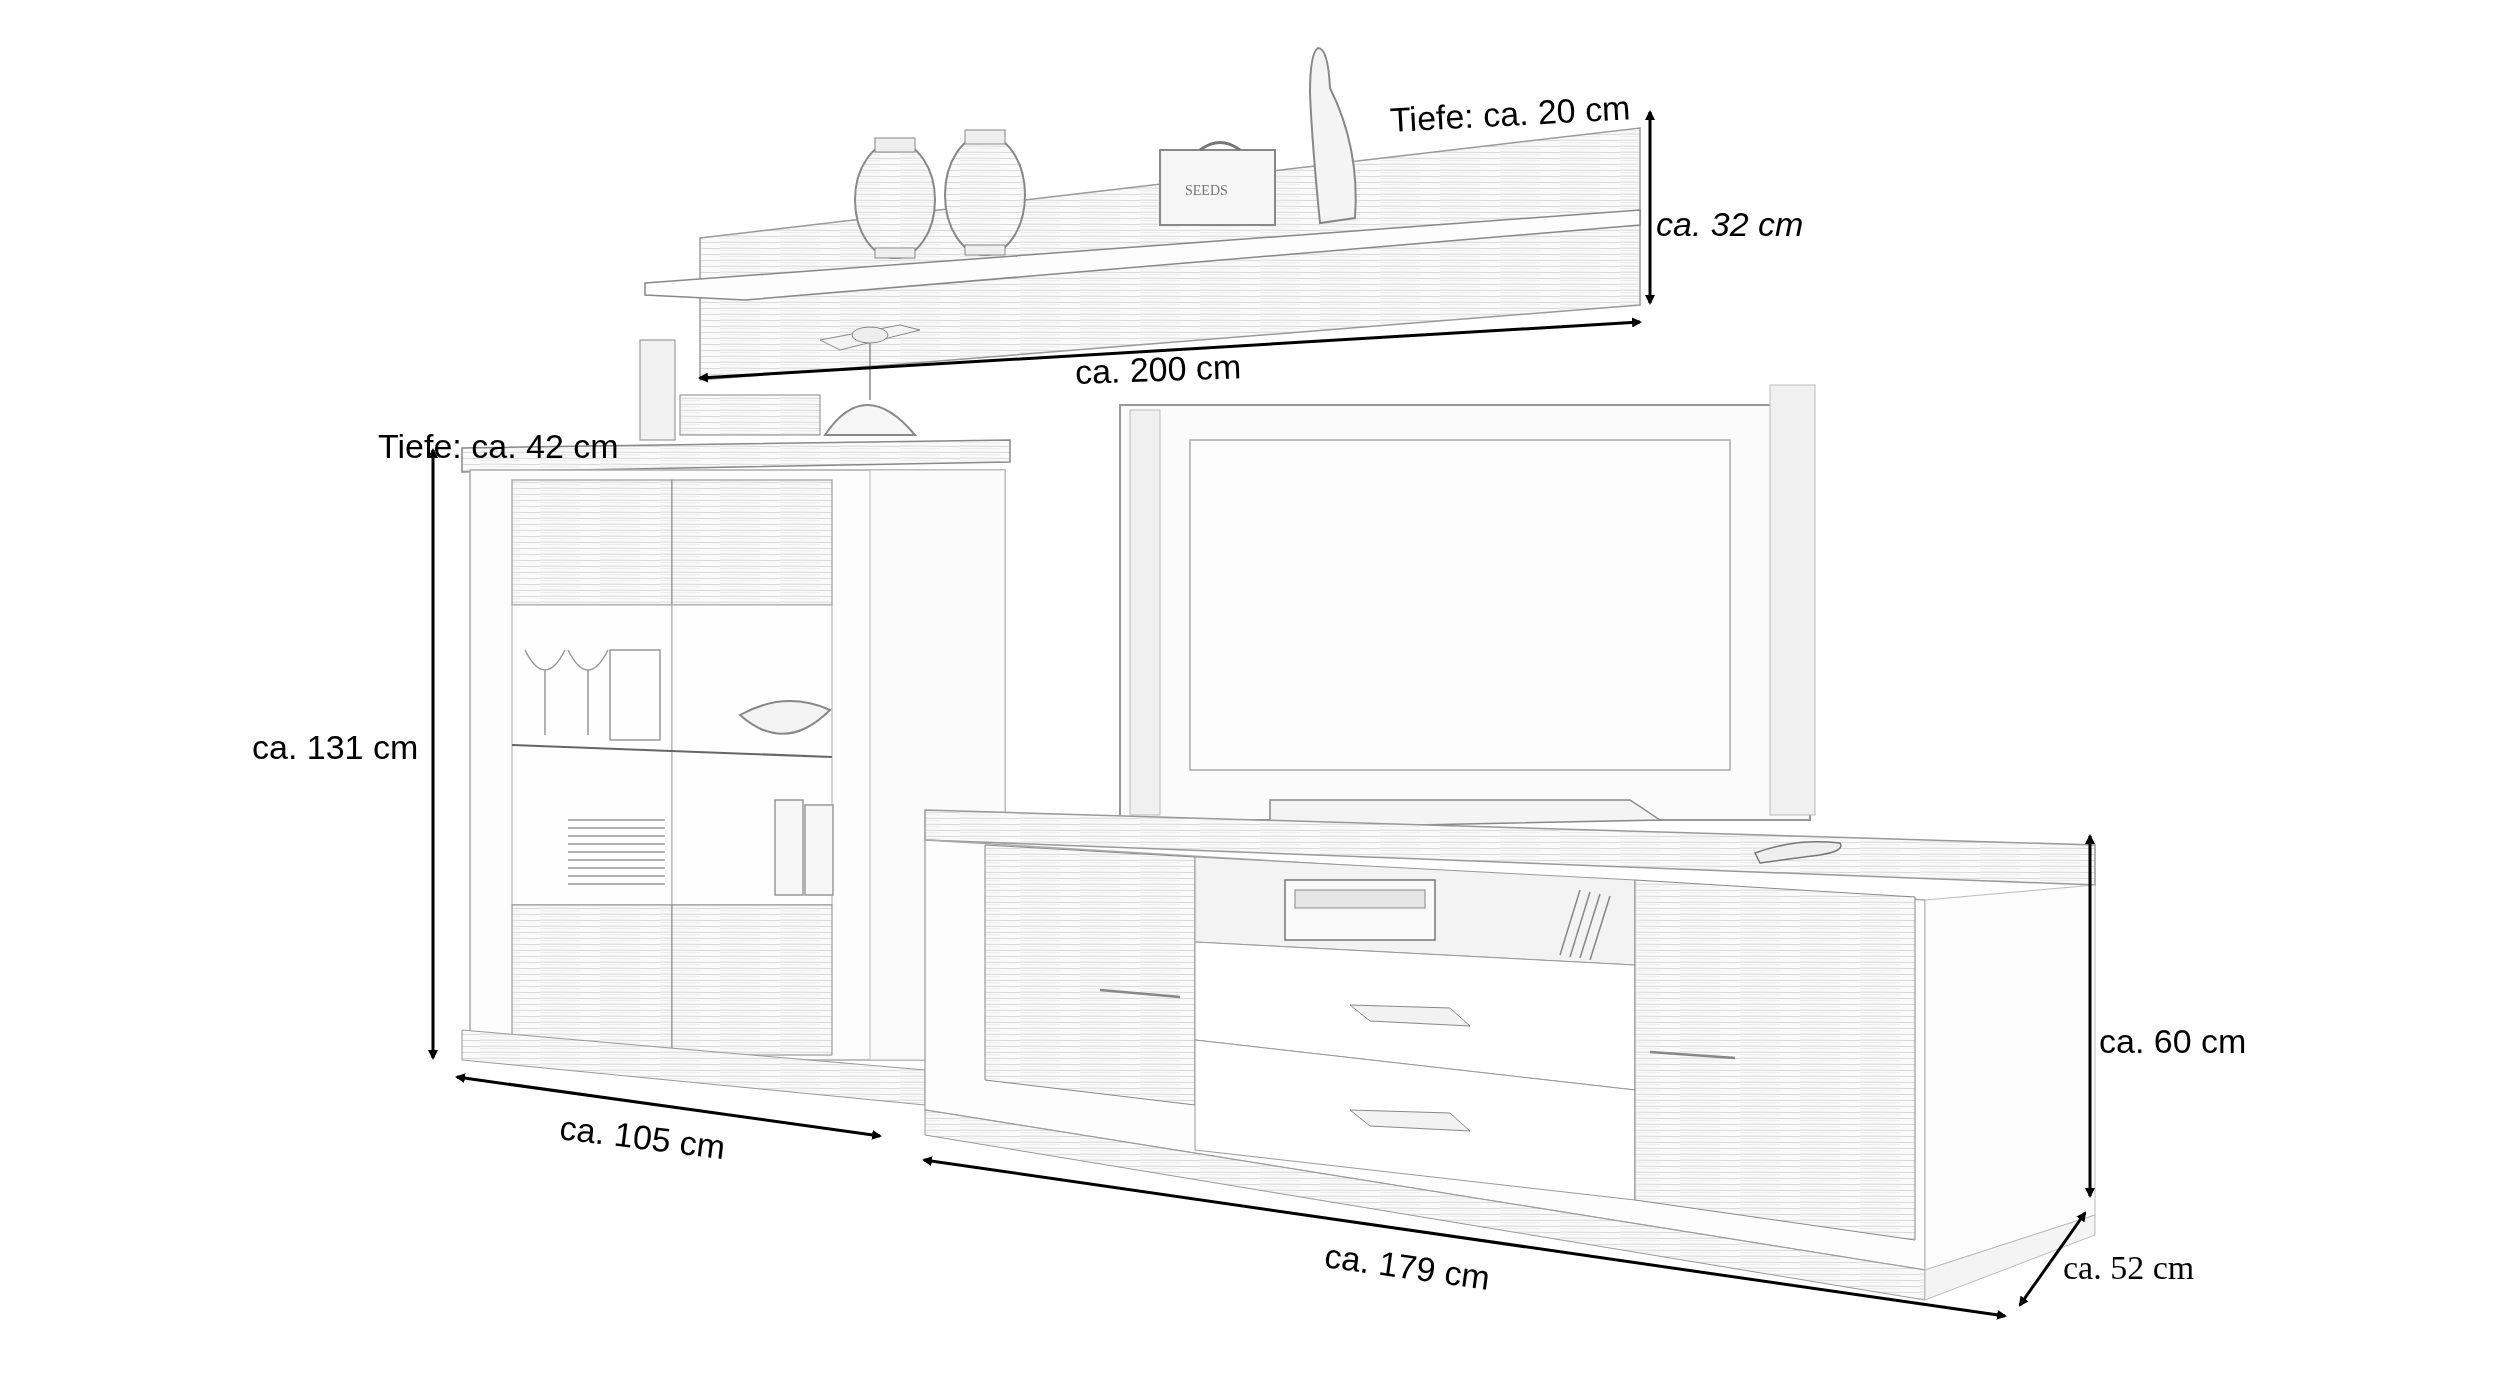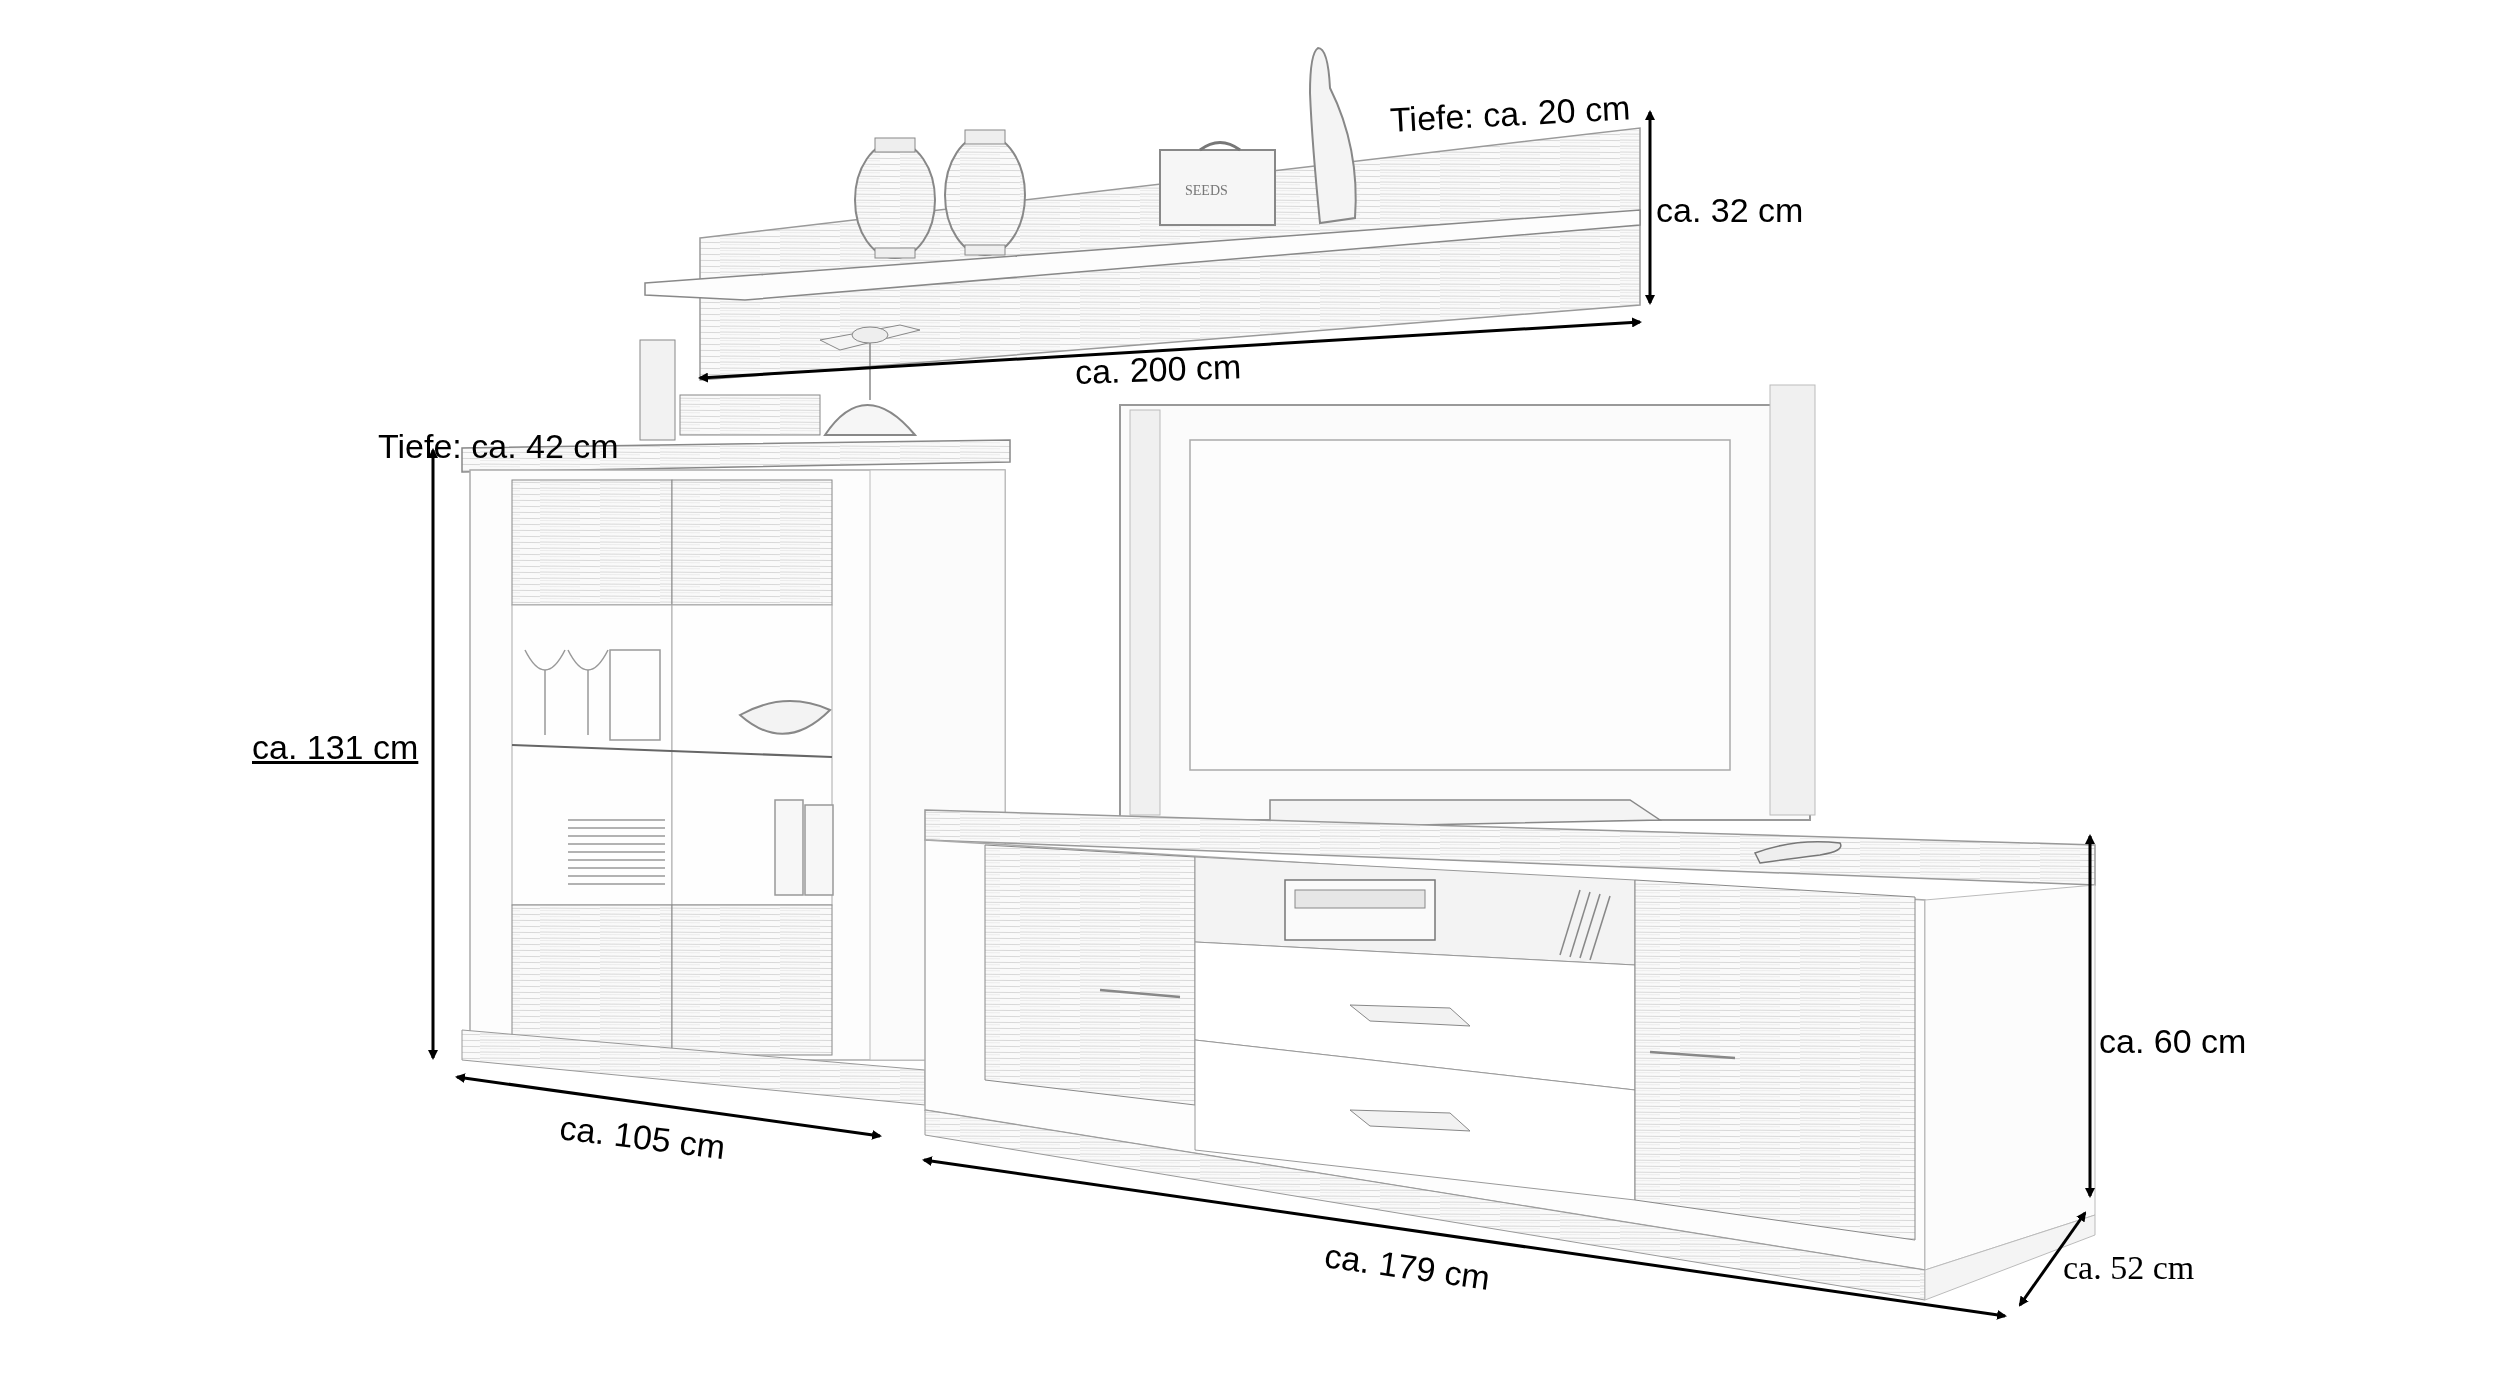--- a/index.html
+++ b/index.html
@@ -158,23 +158,23 @@
       <line x1="1640" y1="322" x2="700" y2="378" marker-start="url(#ah)" marker-end="url(#ah)"></line>
       <line x1="433" y1="450" x2="433" y2="1058" marker-start="url(#ah)" marker-end="url(#ah)"></line>
       <line x1="457" y1="1077" x2="880" y2="1136" marker-start="url(#ah)" marker-end="url(#ah)"></line>
       <line x1="2090" y1="836" x2="2090" y2="1196" marker-start="url(#ah)" marker-end="url(#ah)"></line>
       <line x1="924" y1="1160" x2="2005" y2="1316" marker-start="url(#ah)" marker-end="url(#ah)"></line>
       <line x1="2085" y1="1213" x2="2020" y2="1305" marker-start="url(#ah)" marker-end="url(#ah)"></line>
     </g>
   </svg>
 
   <div class="dim-label" style="left:1390px;top:103px;transform:rotate(-3deg);">Tiefe: ca. 20 cm</div>
-  <div class="dim-label" style="left:1656px;top:193px;">ca. 32 cm</div>
+  <div class="dim-label" style="left:1656px;top:207px;font-style:italic;">ca. 32 cm</div>
   <div class="dim-label" style="left:1075px;top:355px;transform:rotate(-2deg);">ca. 200 cm</div>
 
   <div class="dim-label" style="left:378px;top:402px;margin-top:27px;">Tiefe: ca. 42 cm</div>
-  <div class="dim-label" style="left:252px;top:730px;text-decoration:underline;">ca. 131 cm</div>
+  <div class="dim-label" style="left:252px;top:730px;">ca. 131 cm</div>
   <div class="dim-label" style="left:560px;top:1110px;transform:rotate(7deg);">ca. 105 cm</div>
 
   <div class="dim-label" style="left:2099px;top:1000px;margin-top:24px;">ca. 60 cm</div>
   <div class="dim-label" style="left:1325px;top:1238px;transform:rotate(8deg);">ca. 179 cm</div>
   <div class="dim-label" style="left:2063px;top:1251px;font-family:Liberation Serif, serif;">ca. 52 cm</div>
 </div>
 
 </body></html>

